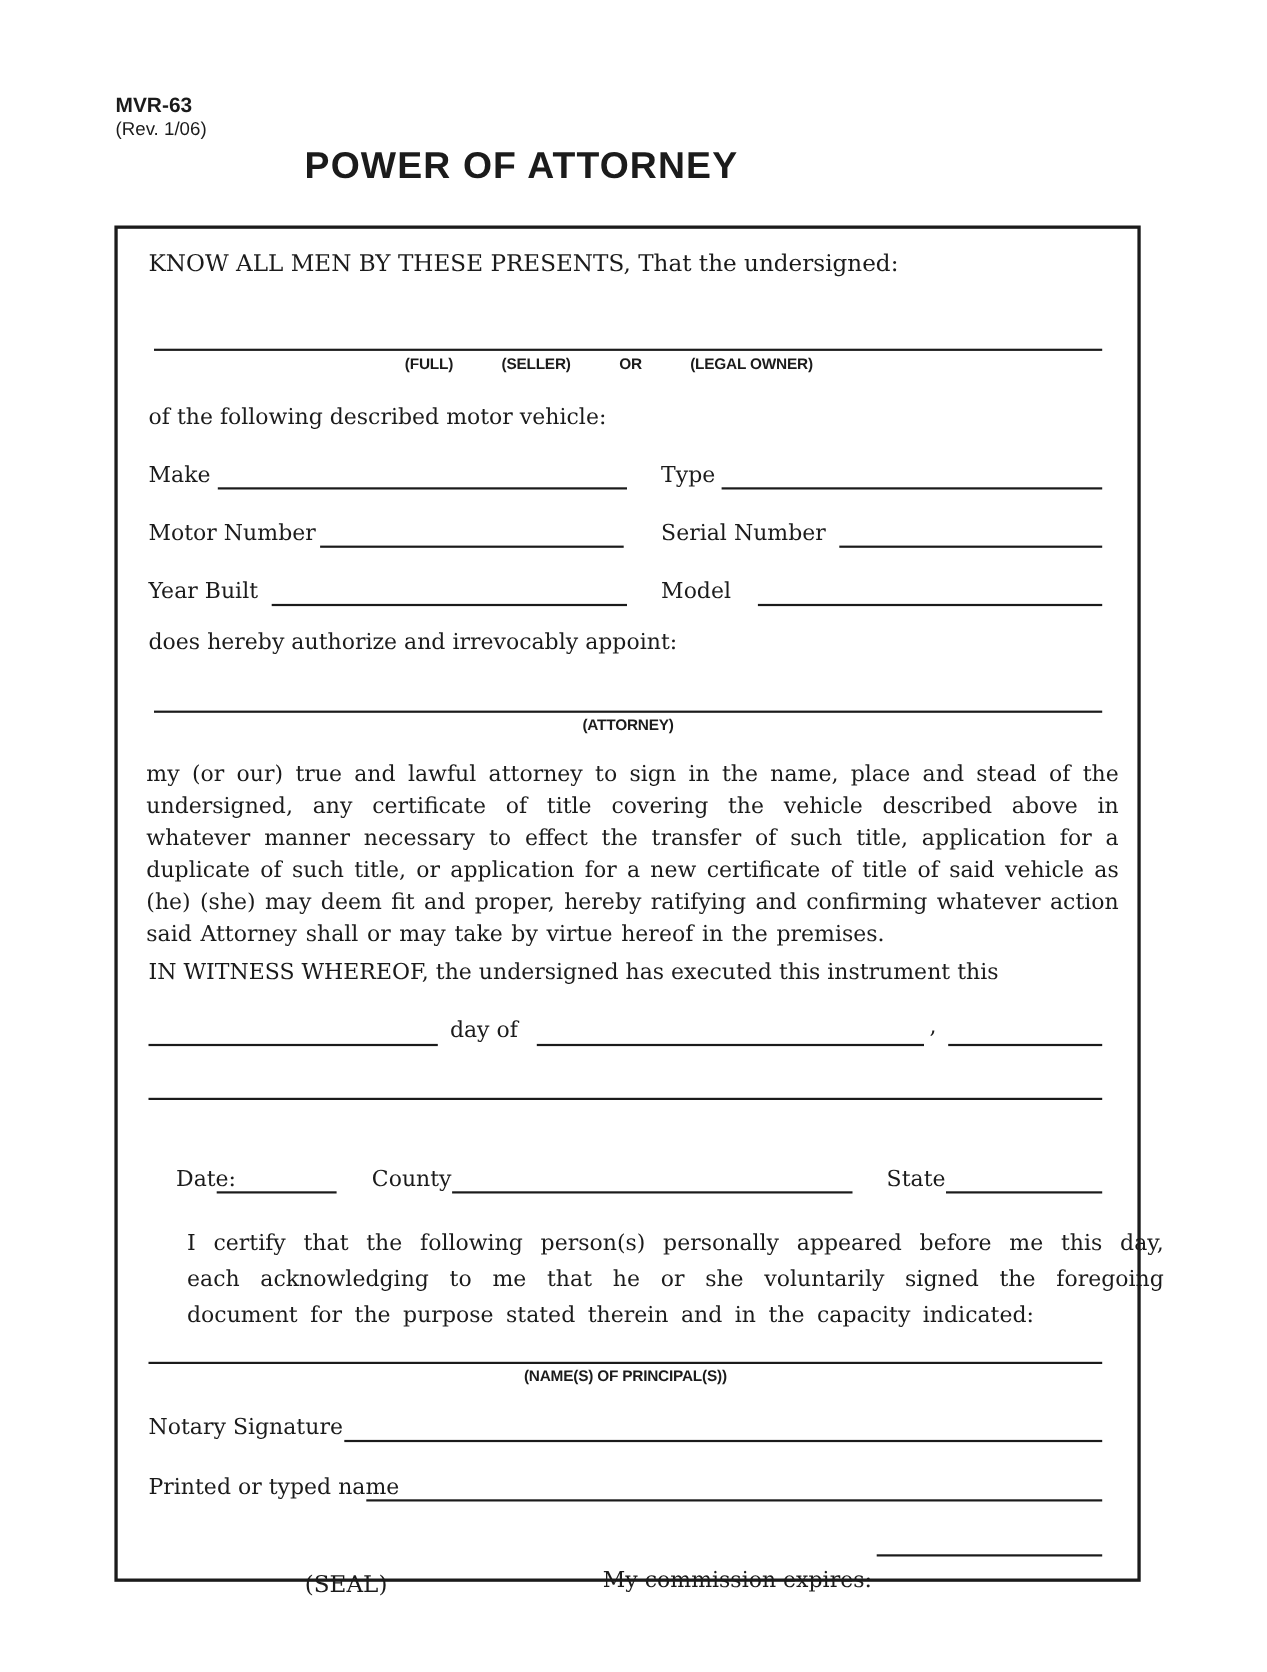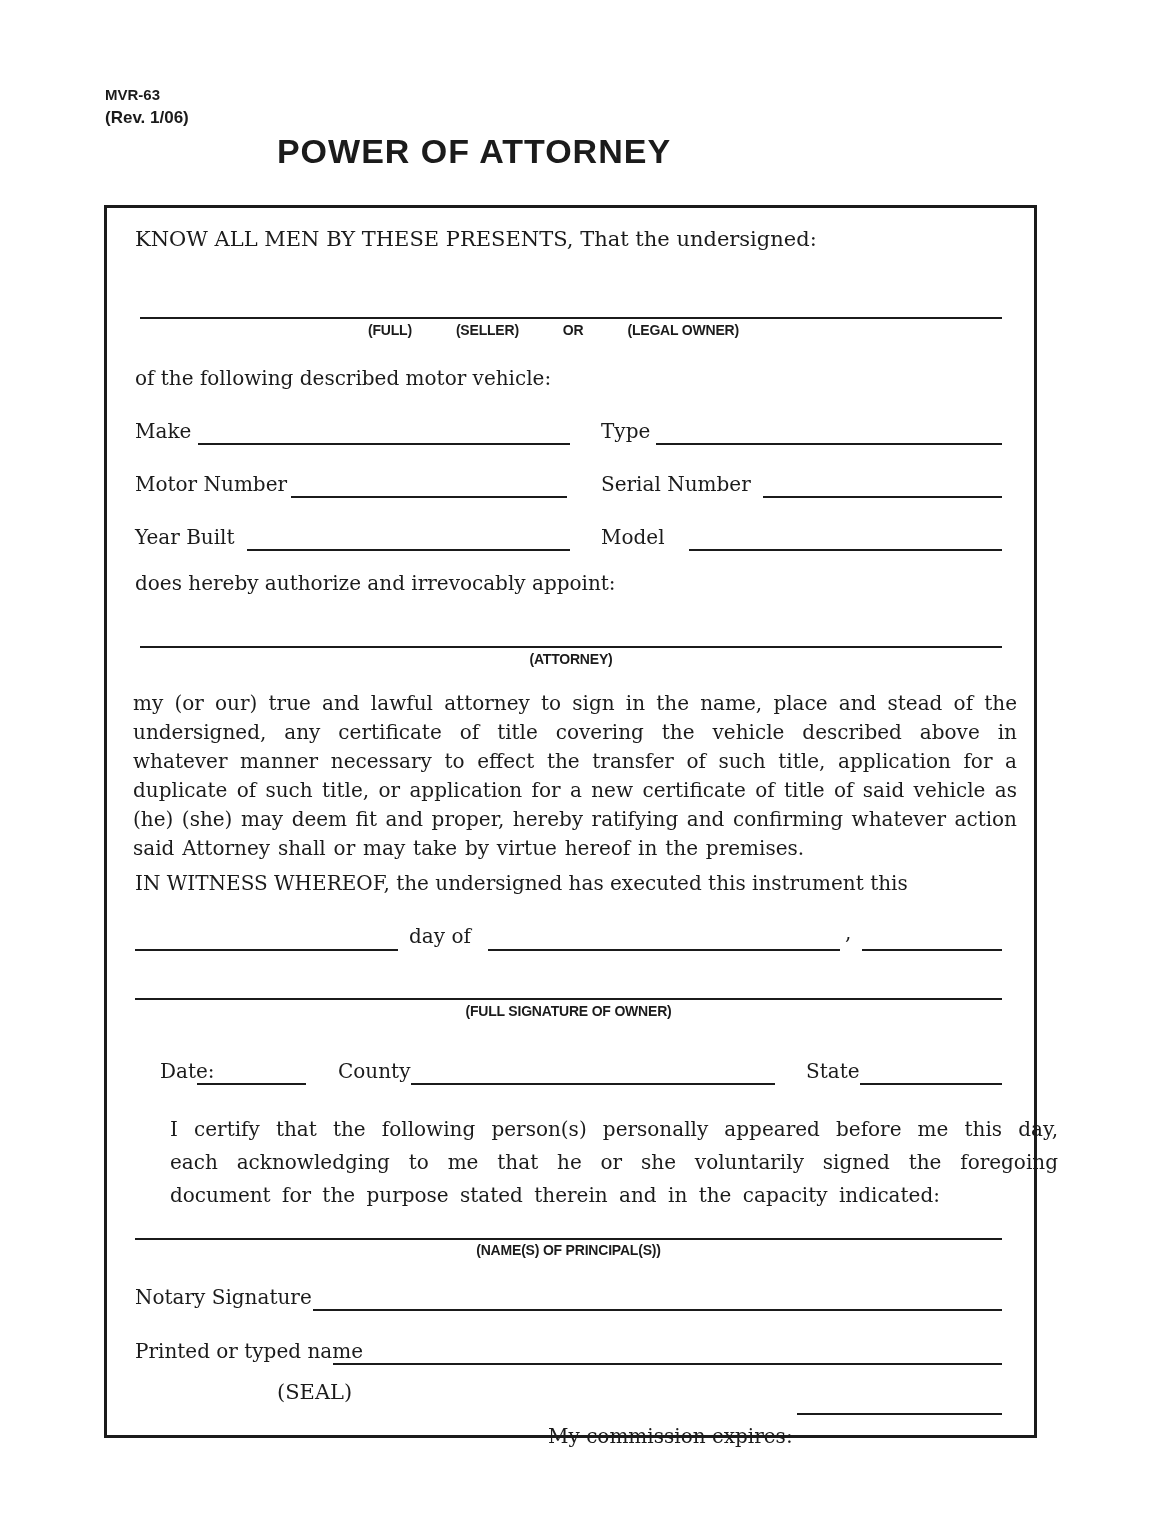--- a/index.html
+++ b/index.html
@@ -11,22 +11,22 @@
     font-family:"DejaVu Serif","Liberation Serif",serif;
     color:#1b1b1b;
     overflow:hidden;
   }
   .abs { position:absolute; }
   .sans { font-family:"Liberation Sans","DejaVu Sans",sans-serif; }
   .serif { font-family:"DejaVu Serif","Liberation Serif",serif; font-size:20px; color:#1b1b1b; }
   .caption { font-family:"Liberation Sans","DejaVu Sans",sans-serif; font-weight:bold; font-size:14px; letter-spacing:-0.2px; color:#1b1b1b; white-space:nowrap; }
   .uline { position:absolute; border-top:2px solid #1b1b1b; height:0; }
 
-  #form-no  { left:105px; top:86px;  font-weight:bold; font-size:15px; }
-  #form-rev { left:105px; top:108px; font-weight:bold; font-size:17px; }
+  #form-no  { left:105px; top:86px;  font-weight:bold; font-size:19px; }
+  #form-rev { left:105px; top:108px; font-weight:normal; font-size:17px; }
   #title    { left:0; top:132px; width:948px; text-align:center;
               font-weight:bold; font-size:34px; letter-spacing:1px; }
 
   #box { left:104px; top:205px; width:933px; height:1233px; border:3px solid #1b1b1b; }
 
   #opening        { left:135px; top:227px; font-size:21px; }
   #signer-line    { left:140px; top:317px; width:862px; }
   #signer-labels  { left:368px; top:322px; display:flex; gap:44px; }
 
   #vehicle-intro  { left:135px; top:366px; }
@@ -72,21 +72,21 @@
                    line-height:33px; word-spacing:5px;margin-left:40px; }
 
   #principals-line    { left:135px; top:1238px; width:867px; }
   #principals-caption { left:135px; top:1242px; width:867px; text-align:center; }
 
   #notary-label  { left:135px; top:1285px; }
   #notary-line   { left:313px; top:1309px; width:689px; }
   #printed-label { left:135px; top:1339px; }
   #printed-line  { left:333px; top:1363px; width:669px; }
 
-  #seal             { left:277px; top:1380px; font-size:21px; }
+  #seal             { left:277px; top:1428px; font-size:21px; }
   #commission-label { left:548px; top:1389px;margin-top:35px; }
   #commission-line  { left:797px; top:1413px; width:205px; }
 </style>
 </head>
 <body>
 
 <div class="page">
 
   <div class="abs sans" id="form-no">MVR-63</div>
   <div class="abs sans" id="form-rev">(Rev. 1/06)</div>
@@ -126,21 +126,20 @@
   <div class="abs serif" id="authorization">my (or our) true and lawful attorney to sign in the name, place and stead of the undersigned, any certificate of title covering the vehicle described above in whatever manner necessary to effect the transfer of such title, application for a duplicate of such title, or application for a new certificate of title of said vehicle as (he) (she) may deem fit and proper, hereby ratifying and confirming whatever action said Attorney shall or may take by virtue hereof in the premises.</div>
 
   <div class="abs serif" id="witness">IN WITNESS WHEREOF, the undersigned has executed this instrument this</div>
   <div class="uline" id="day-line"></div>
   <div class="abs serif" id="day-of">day of</div>
   <div class="uline" id="month-line"></div>
   <div class="abs serif" id="comma">,</div>
   <div class="uline" id="year-line"></div>
 
   <div class="uline" id="owner-sig-line"></div>
-  <div class="abs caption" id="owner-sig-caption">(FULL SIGNATURE OF OWNER)</div>
 
   <div class="abs serif" id="date-label">Date:</div>
   <div class="uline" id="date-line"></div>
   <div class="abs serif" id="county-label">County</div>
   <div class="uline" id="county-line"></div>
   <div class="abs serif" id="state-label">State</div>
   <div class="uline" id="state-line"></div>
 
   <div class="abs serif" id="certification">I certify that the following person(s) personally appeared before me this day, each acknowledging to me that he or she voluntarily signed the foregoing document for the purpose stated therein and in the capacity indicated:</div>
 

